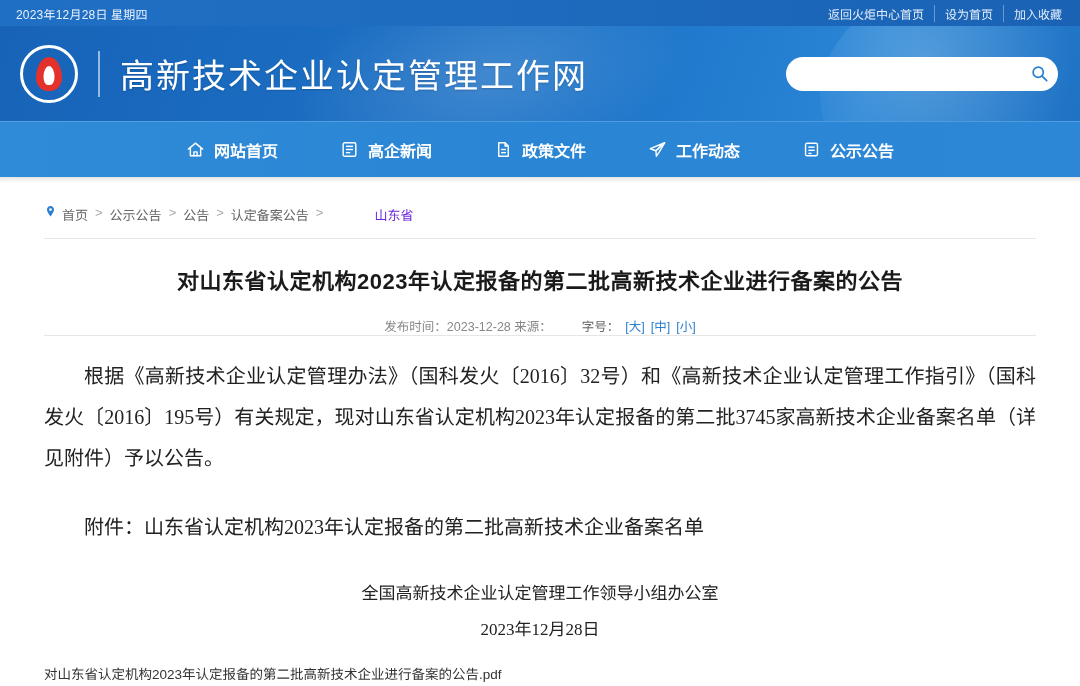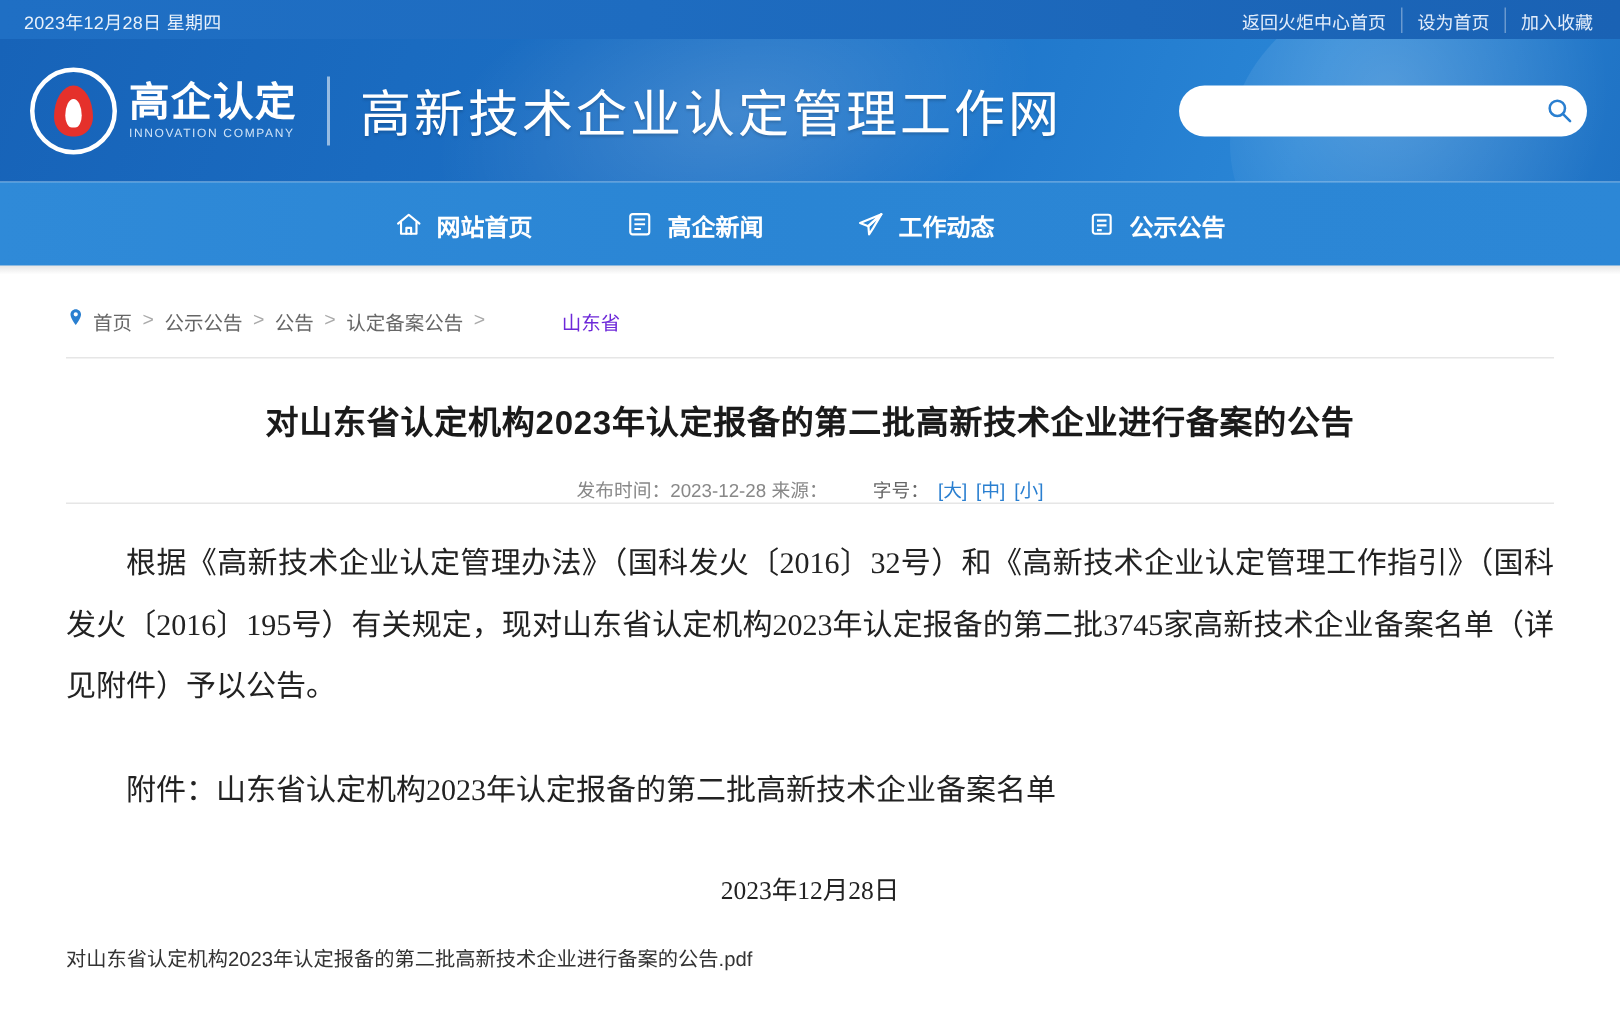--- a/index.html
+++ b/index.html
@@ -246,24 +246,20 @@
     <a href="#">设为首页</a>
     <a href="#">加入收藏</a>
   </span>
 </div>
 
 <div class="banner">
   <div class="brand">
     <div class="logo-mark">
       <div class="flame"></div>
     </div>
-    <div class="logo-text">
-      <div class="cn">高企认定</div>
-      <div class="en">INNOVATION COMPANY</div>
-    </div>
     <div class="logo-sep"></div>
     <div class="site-title">高新技术企业认定管理工作网</div>
   </div>
 
   <div class="searchbox">
     <input type="text" placeholder="" style="">
     <button class="search-btn">
       <svg width="17" height="17" viewBox="0 0 20 20" fill="none" stroke="currentColor" stroke-width="2">
         <circle cx="8.5" cy="8.5" r="6"></circle>
         <line x1="13" y1="13" x2="18.5" y2="18.5" stroke-linecap="round"></line>
@@ -286,20 +282,31 @@
   <div class="nav-item">
     <span>
       <svg width="19" height="19" viewBox="0 0 24 24" fill="none" stroke="#ffffff" stroke-width="1.8" stroke-linejoin="round">
         <rect x="4" y="3.5" width="16" height="17" rx="2"></rect>
         <line x1="7.5" y1="8" x2="16.5" y2="8"></line>
         <line x1="7.5" y1="12" x2="16.5" y2="12"></line>
         <line x1="7.5" y1="16" x2="13" y2="16"></line>
       </svg>
     </span>
     <span>高企新闻</span>
+  </div>
+  <div class="nav-item">
+    <span>
+      <svg width="19" height="19" viewBox="0 0 24 24" fill="none" stroke="#ffffff" stroke-width="1.8" stroke-linejoin="round">
+        <path d="M6 3.5h8l4 4V20.5H6z"></path>
+          <path d="M14 3.5v4h4"></path>
+        <line x1="9" y1="12" x2="15" y2="12"></line>
+          <line x1="9" y1="16" x2="15" y2="16"></line>
+      </svg>
+    </span>
+    <span>政策文件</span>
   </div>
   <div class="nav-item">
     <span>
       <svg width="19" height="19" viewBox="0 0 24 24" fill="none" stroke="#ffffff" stroke-width="1.8" stroke-linejoin="round">
         <path d="M21 3.5 3 11l7 2.6L21 3.5z"></path>
           <path d="M21 3.5 10 13.6l.6 6.9 3.3-5z"></path>
       </svg>
     </span>
     <span>工作动态</span>
   </div>
@@ -348,18 +355,19 @@
         <a href="#">[小]</a>
       </span>
     </div>
 
     <div class="body-text">
       <p>根据《高新技术企业认定管理办法》（国科发火〔2016〕32号）和《高新技术企业认定管理工作指引》（国科发火〔2016〕195号）有关规定，现对山东省认定机构2023年认定报备的第二批3745家高新技术企业备案名单（详见附件）予以公告。</p>
       <p class="attach">附件：山东省认定机构2023年认定报备的第二批高新技术企业备案名单</p>
     </div>
 
     <div class="sign">
+      <div>全国高新技术企业认定管理工作领导小组办公室</div>
       <div>2023年12月28日</div>
     </div>
 
     <div class="attachment">对山东省认定机构2023年认定报备的第二批高新技术企业进行备案的公告.pdf</div>
   </div>
 </div>
 
 </body></html>

